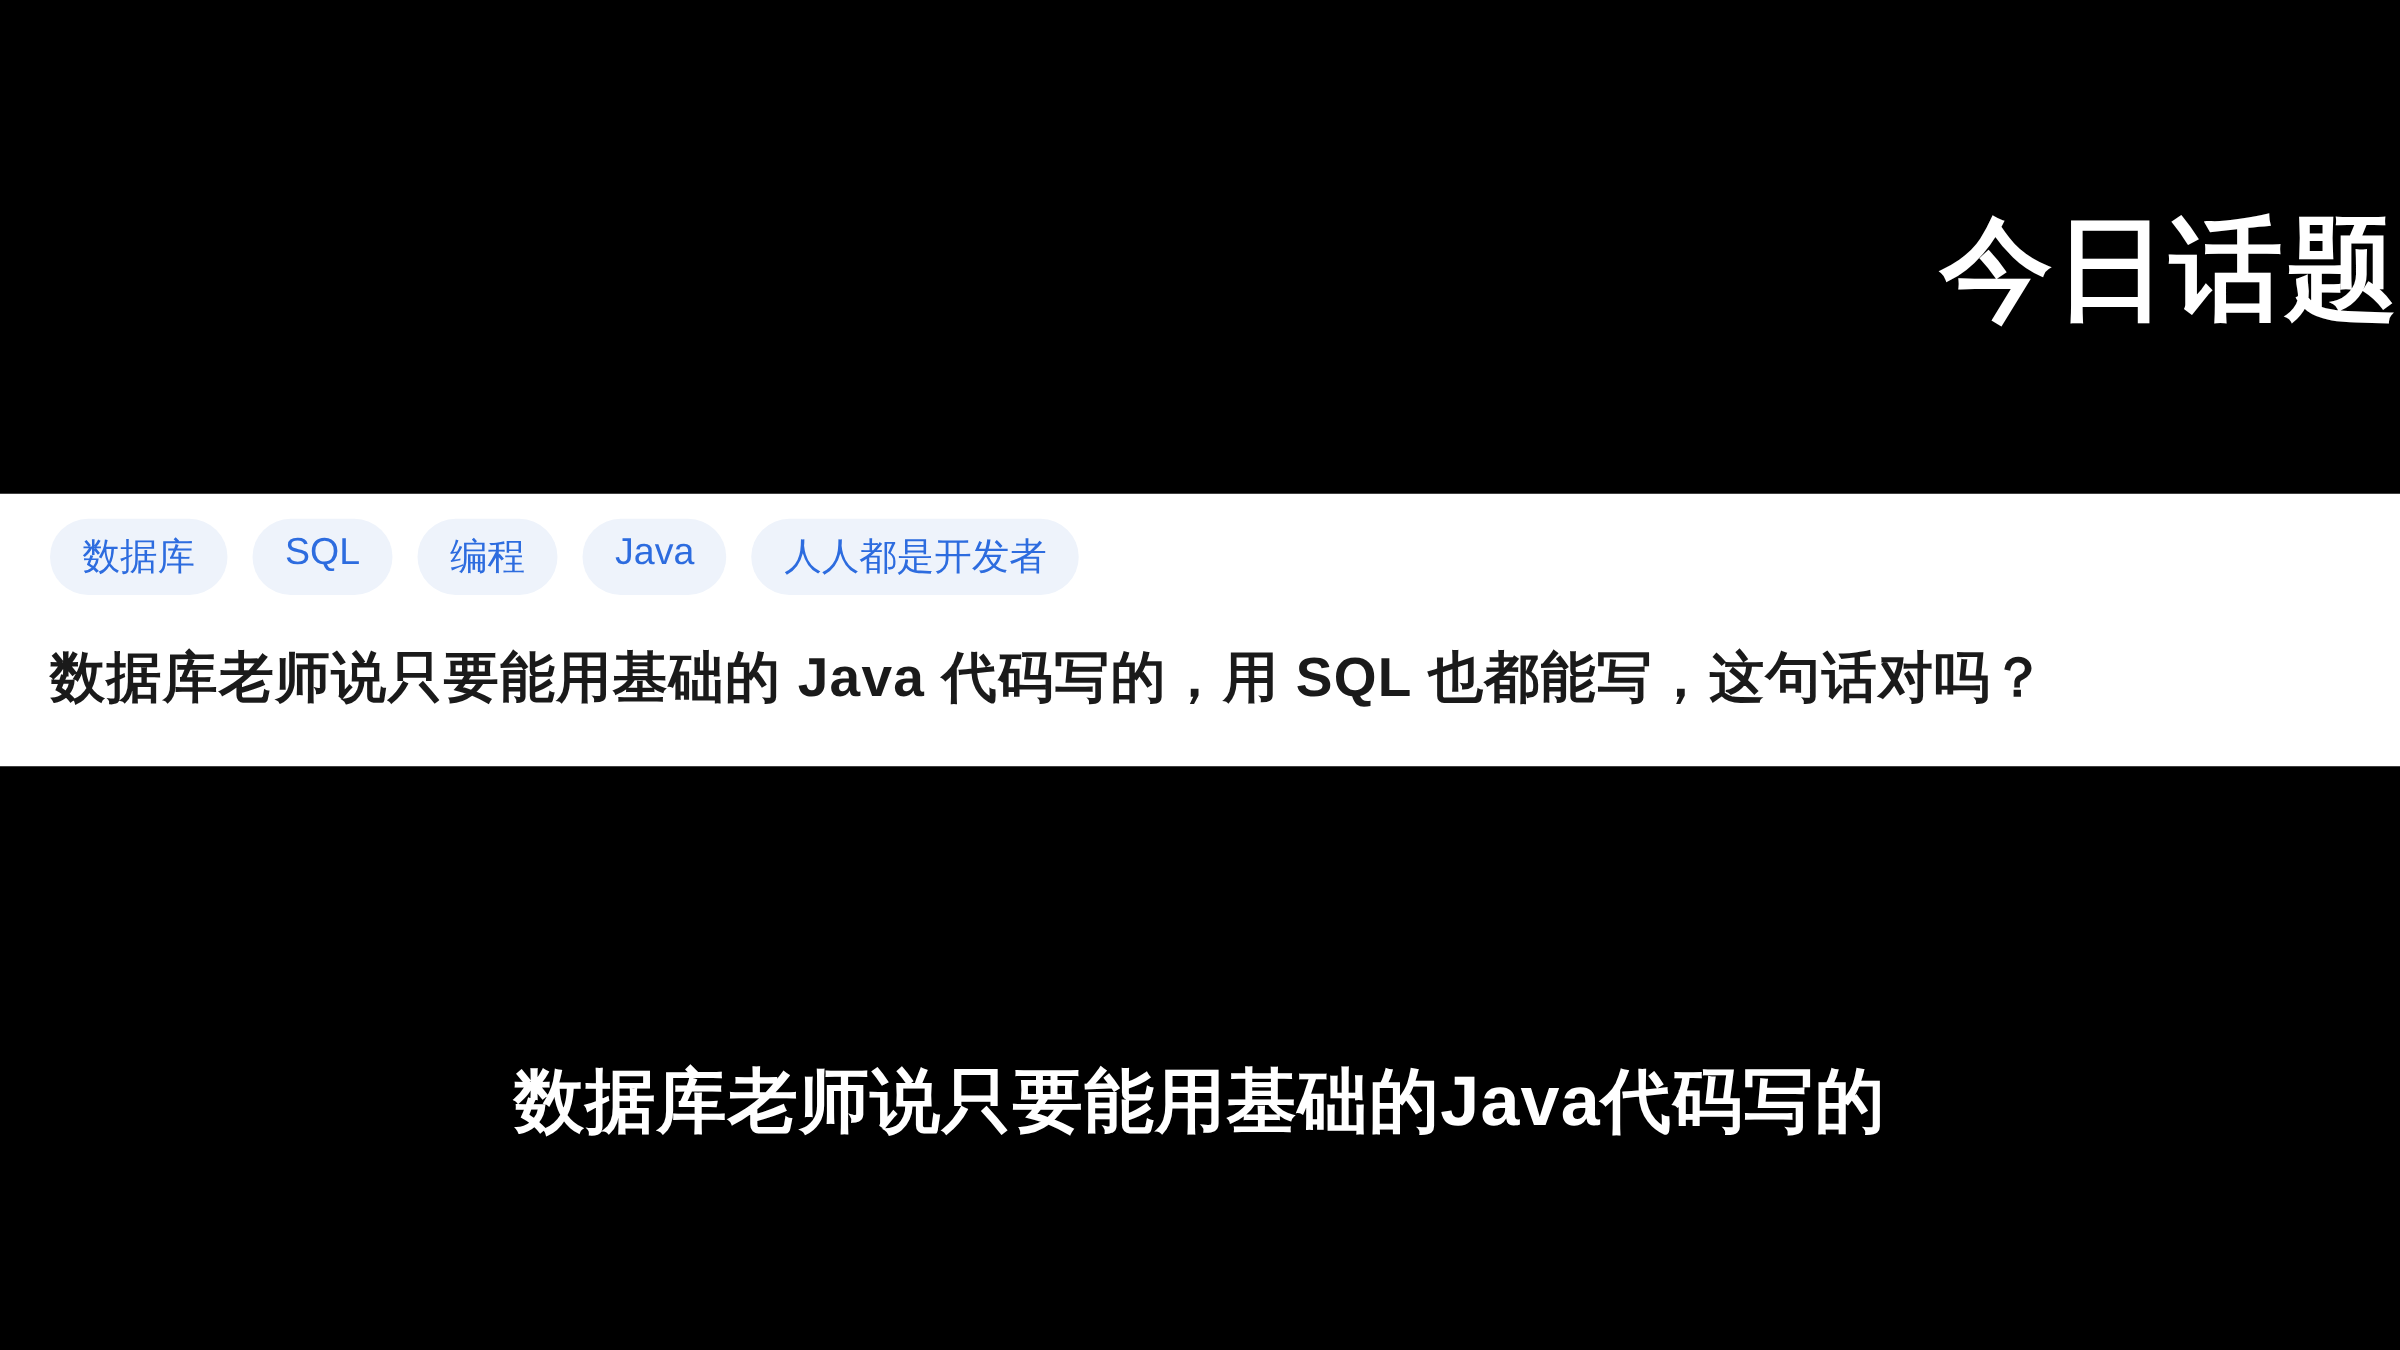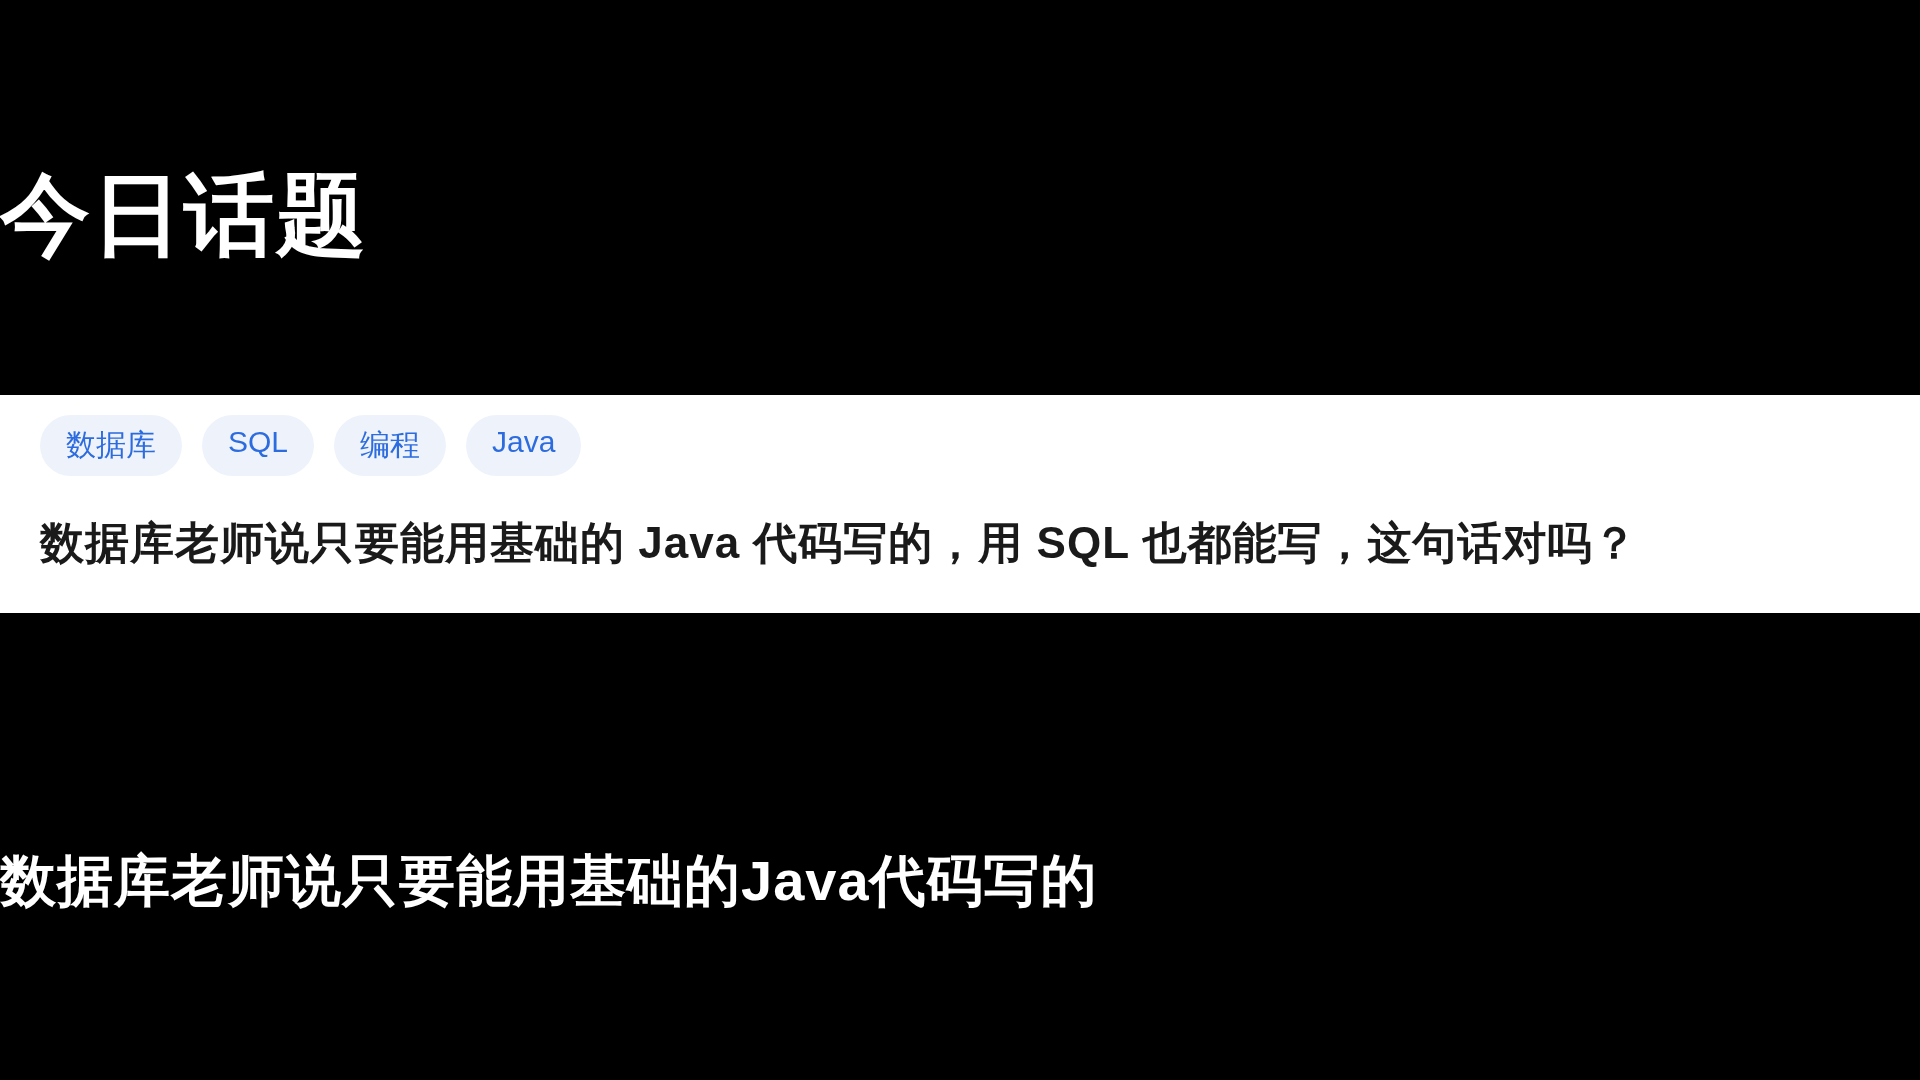--- a/index.html
+++ b/index.html
@@ -33,21 +33,21 @@
       left: 0;
       width: 100%;
       height: 810px;
       background: #000;
     }
     .title-heading {
       position: absolute;
       top: 20px;
       left: 0;
       width: 100%;
-      text-align: left;
+      text-align: right;
       color: #ffffff;
       font-size: 90px;
       font-weight: 900;
       letter-spacing: 2px;
     }
     .card {
       position: absolute;
       top: 260px;
       left: 0;
       width: 100%;
@@ -75,40 +75,42 @@
       font-size: 44px;
       font-weight: 700;
       line-height: 1.7;
       letter-spacing: 1px;
     }
     .subtitle {
       position: absolute;
       bottom: 25px;
       left: 0;
       width: 100%;
+      text-align: center;
       color: #ffffff;
       font-size: 56px;
       font-weight: 900;
       letter-spacing: 1px;
     }
   </style>
 </head>
 <body>
 
 <div class="letterbox-top"></div>
 
 <div class="content-area">
   <h1 class="title-heading">今日话题</h1>
 
   <div class="card">
     <div class="tags-row">
       <span class="tag">数据库</span>
       <span class="tag">SQL</span>
       <span class="tag">编程</span>
       <span class="tag">Java</span>
+      <span class="tag">人人都是开发者</span>
     </div>
     <div class="question-text">数据库老师说只要能用基础的 Java 代码写的，用 SQL 也都能写，这句话对吗？</div>
   </div>
 
   <div class="subtitle">数据库老师说只要能用基础的Java代码写的</div>
 </div>
 
 <div class="letterbox-bottom"></div>
 
 </body></html>

